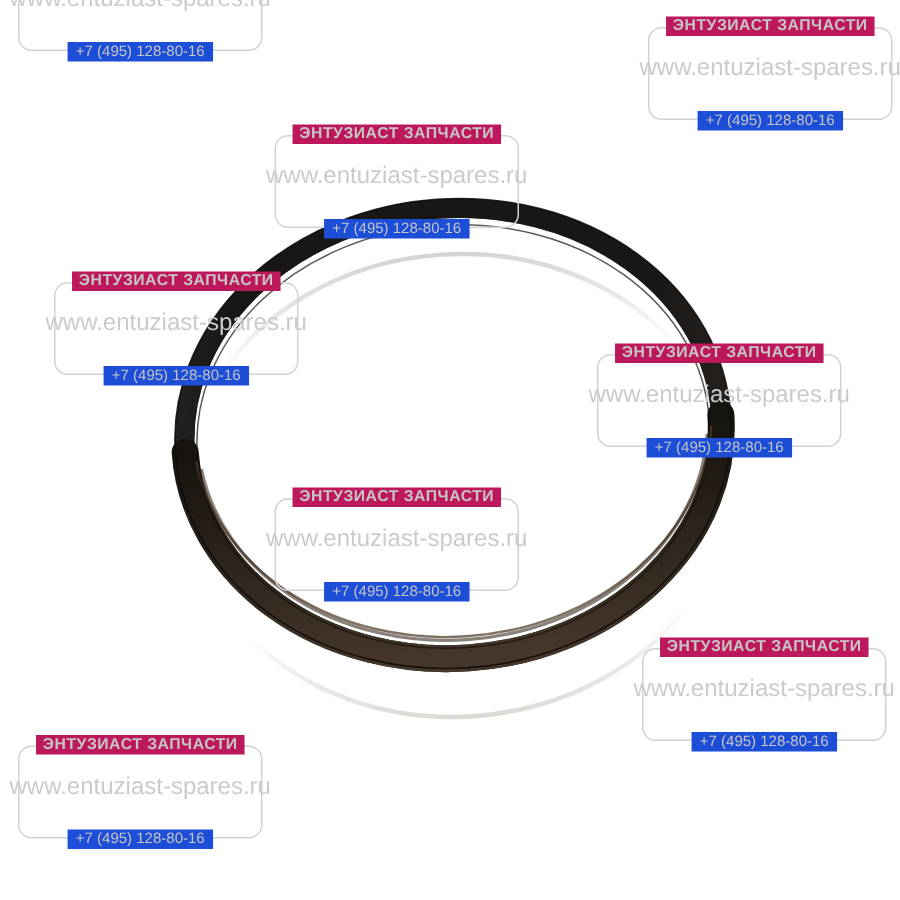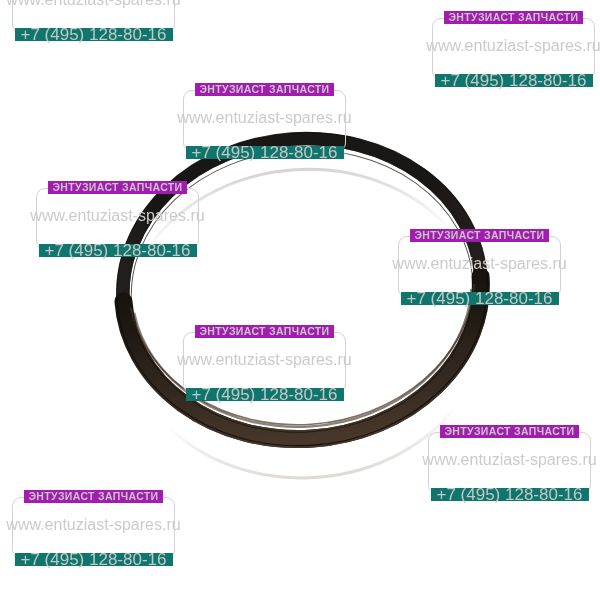--- a/index.html
+++ b/index.html
@@ -36,21 +36,21 @@
     position: absolute;
     left: 0; top: 0; right: 0; bottom: 0;
     border: 1px solid #d2d2d2;
     border-radius: 9px;
   }
   .wm-title {
     position: absolute;
     left: 50%;
     top: -7px;
     transform: translateX(-50%);
-    background: #a21caf;
+    background: #be185d;
     padding: 0 5px;
     white-space: nowrap;
     font-size: 10.5px;
     font-weight: bold;
     letter-spacing: 0.35px;
     color: #c6c6c6;
     line-height: 13px;
   }
   .wm-url {
     position: absolute;
@@ -60,24 +60,24 @@
     white-space: nowrap;
     font-size: 16px;
     color: #cbcbcb;
     line-height: 13px;
   }
   .wm-phone {
     position: absolute;
     left: 50%;
     bottom: -7px;
     transform: translateX(-50%);
-    background: #0f766e;
+    background: #1d4ed8;
     padding: 0 6px;
     white-space: nowrap;
-    font-size: 17px;
+    font-size: 10px;
     color: #c6c6c6;
     line-height: 13px;
     text-align: center;
   }
 </style>
 </head>
 <body>
 
 <div id="stage">
 

